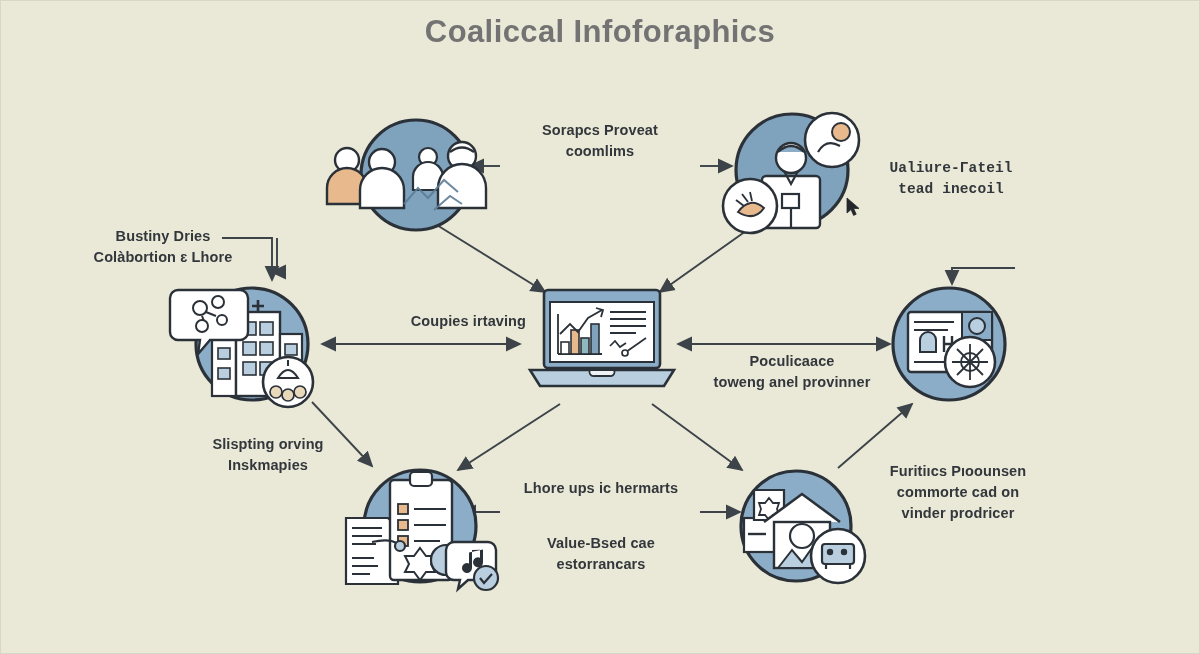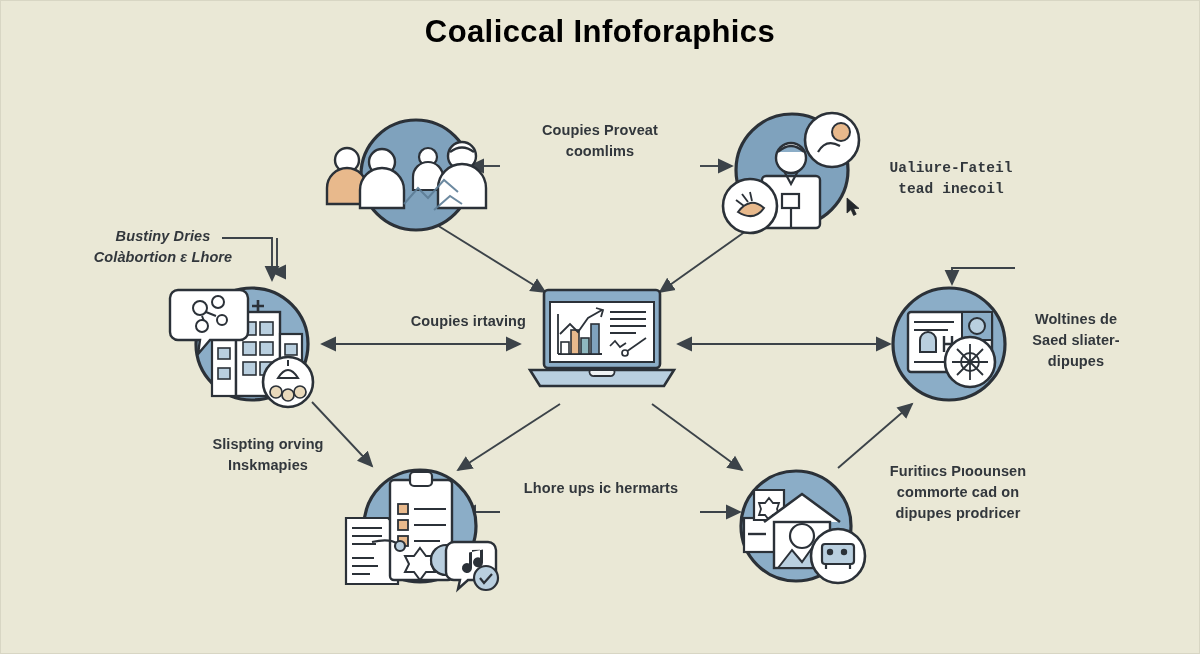--- a/index.html
+++ b/index.html
@@ -25,21 +25,21 @@
 
   
   .title {
     position: absolute;
     top: 14px;
     left: 0;
     width: 1200px;
     text-align: center;
     font-size: 31px;
     font-weight: bold;
-    color: #000000;
+    color: #737373;
     letter-spacing: 0.4px;
   }
 
   
   .wires {
     position: absolute;
     left: 0;
     top: 0;
     width: 1200px;
     height: 654px;
@@ -351,43 +351,44 @@
       <g>
         <circle cx="106" cy="90" r="27" fill="#ffffff" stroke="#2b3138" stroke-width="2.6"></circle>
         <rect x="90" y="78" width="32" height="20" rx="3" fill="#b9cfdf" stroke="#2b3138" stroke-width="2.2"></rect>
         <circle cx="98" cy="86" r="3.2" fill="#2b3138"></circle>
         <circle cx="112" cy="86" r="3.2" fill="#2b3138"></circle>
         <path d="M94,98 v5 M118,98 v5" stroke="#2b3138" stroke-width="2.2"></path>
       </g>
     </svg>
   </div>
 
-  <div class="lbl" style="left:504px; top:120px; width:192px;">Coupies Proveat
+  <div class="lbl" style="left:504px; top:120px; width:192px;">Sorapcs Proveat
 coomlims</div>
 
   <div class="lbl" style="left:856px; top:158px; width:190px;font-family:Liberation Mono, monospace;">Ualiure-Γateil
 tead inecoil</div>
 
-  <div class="lbl" style="left:68px; top:226px; width:190px;font-style:italic;">Bustiny Dries
+  <div class="lbl" style="left:68px; top:226px; width:190px;">Bustiny Dries
 Colàbortion ɛ Lhore</div>
 
   <div class="lbl" style="left:356px; top:311px; width:170px;text-align:right;">Coupies irtaving</div>
 
-
-  <div class="lbl" style="left:996px; top:309px; width:160px;">Woltines de
-Saed sliater-
-dipupes</div>
+  <div class="lbl" style="left:694px; top:351px; width:196px;">Poculicaace
+toweng anel provinner</div>
+
 
   <div class="lbl" style="left:176px; top:434px; width:184px;text-align:center;">Slispting orving
 Inskmapies</div>
 
   <div class="lbl" style="left:498px; top:478px; width:206px;">Lhore ups ic hermarts</div>
 
+  <div class="lbl" style="left:500px; top:533px; width:202px;">Value-Bsed cae
+estorrancars</div>
 
   <div class="lbl" style="left:858px; top:461px; width:200px;">Furitiıcs Pıoounsen
 commorte cad on
-dipupes prodricer</div>
+vinder prodricer</div>
 
   <svg class="cursor" style="left:846px; top:197px;" viewBox="0 0 16 20">
     <path d="M1,1 L1,16 L5,12.5 L7.6,18.4 L10.2,17.2 L7.6,11.6 L13,11.4 z" fill="#23272b" stroke="#23272b" stroke-width="0.8"></path>
   </svg>
 
 </div>
 
 </body></html>

